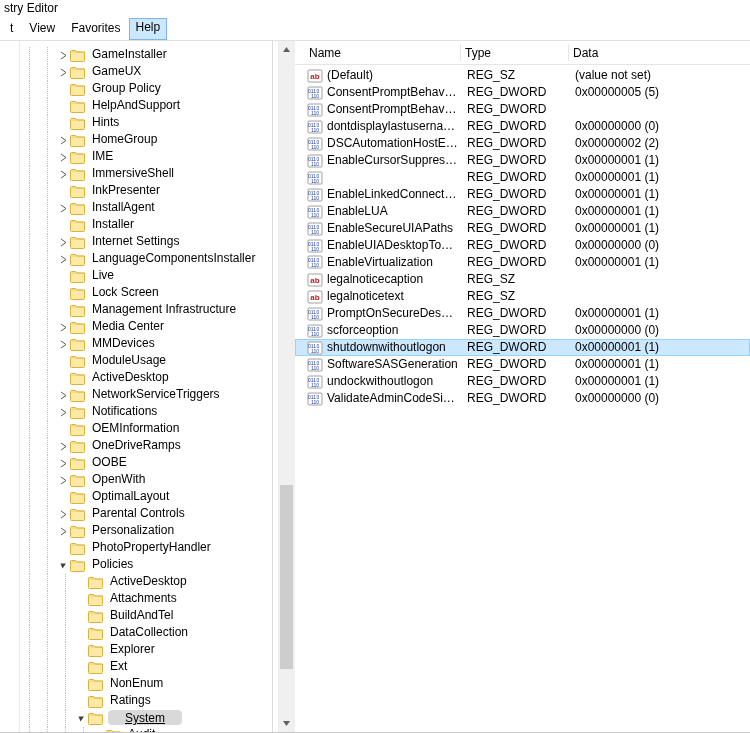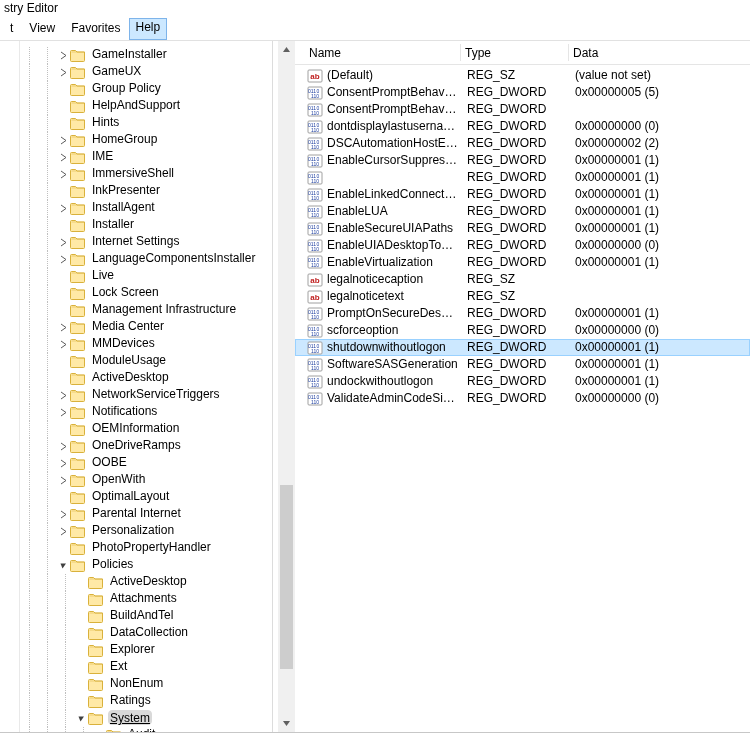--- a/index.html
+++ b/index.html
@@ -46,21 +46,21 @@
 
   
   .tree { position:absolute; inset:0; overflow:hidden; padding-top:6px;}
   .tnode{ display:flex; height:17px; white-space:nowrap; padding-right:4px;}
   .ind-line { width:18px; height:17px; position:relative; flex:0 0 18px;}
   .ind-line::before{ content:""; position:absolute; left:9px; top:0; bottom:0; border-left:1px dotted var(--line);}
   .twisty { width:14px; height:17px; flex:0 0 14px; display:flex; align-items:center; justify-content:center; color:#5b5b5b;}
   .twisty svg{ display:block;}
   .folder { width:16px; height:16px; flex:0 0 16px; margin-right:4px;}
   .tlabel { padding:0 2px; height:15px; line-height:15px; display:inline-block;}
-  .tnode.sel .tlabel{ background:var(--tree-sel-bg); border:1px solid var(--tree-sel-bg); padding:0 1px; border-radius:4px;text-decoration:underline; }
+  .tnode.sel .tlabel{ background:var(--tree-sel-bg); border:1px solid var(--tree-sel-bg); padding:0 16px; border-radius:4px;text-decoration:underline; }
 
   
   .lheader { display:flex; align-items:stretch; height:24px; border-bottom:1px solid #e5e5e5; background:#ffffff; color:#333; padding-left:6px;}
   .lhcol { display:flex; align-items:center; padding:0 6px 0 4px; position:relative; font-size:12px; color:#000;}
   .lhcol::after{ content:""; position:absolute; right:0; top:3px; bottom:3px; width:1px; background:#e5e5e5;}
   .lhcol.last::after{ display:none;}
   
   .lbody { flex:1; overflow:hidden; padding-top:2px; position:relative;}
   .lrow { display:flex; align-items:center; height:var(--row-h); padding-left:8px;}
   .lrow.sel { background:var(--sel-bg); box-shadow: inset 0 0 0 1px var(--sel-border);}
@@ -430,21 +430,21 @@
           <span class="ind-line"></span>
           <span class="twisty">
             <svg width="9" height="9" viewBox="0 0 9 9">
               <path d="M2 1 L7 4.5 L2 8" fill="none" stroke="#5b5b5b" stroke-width="1"></path>
             </svg>
           </span>
           <span class="folder"><svg width="16" height="16" viewBox="0 0 16 16">
               <path d="M1.5 3.5h4l1.5 1.5h7.5v8.5a1 1 0 0 1-1 1h-12a1 1 0 0 1-1-1v-9a1 1 0 0 1 1-1z" fill="#ffe9a6" stroke="#d9b13b" stroke-width="1"></path>
               <path d="M1.5 5h13" stroke="#d9b13b" stroke-width="0.5"></path>
             </svg></span>
-          <span class="tlabel">Parental Internet</span>
+          <span class="tlabel">Parental Controls</span>
         </div>
         <div class="tnode">
           <span class="ind-line"></span>
           <span class="ind-line"></span>
           <span class="twisty">
             <svg width="9" height="9" viewBox="0 0 9 9">
               <path d="M2 1 L7 4.5 L2 8" fill="none" stroke="#5b5b5b" stroke-width="1"></path>
             </svg>
           </span>
           <span class="folder"><svg width="16" height="16" viewBox="0 0 16 16">

